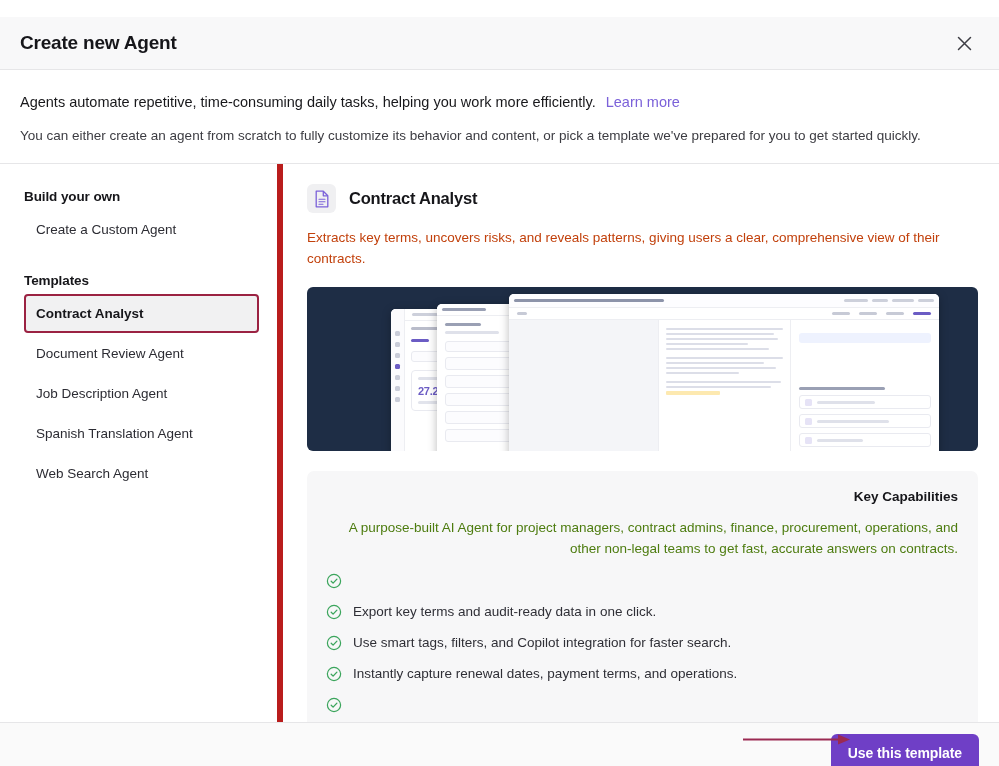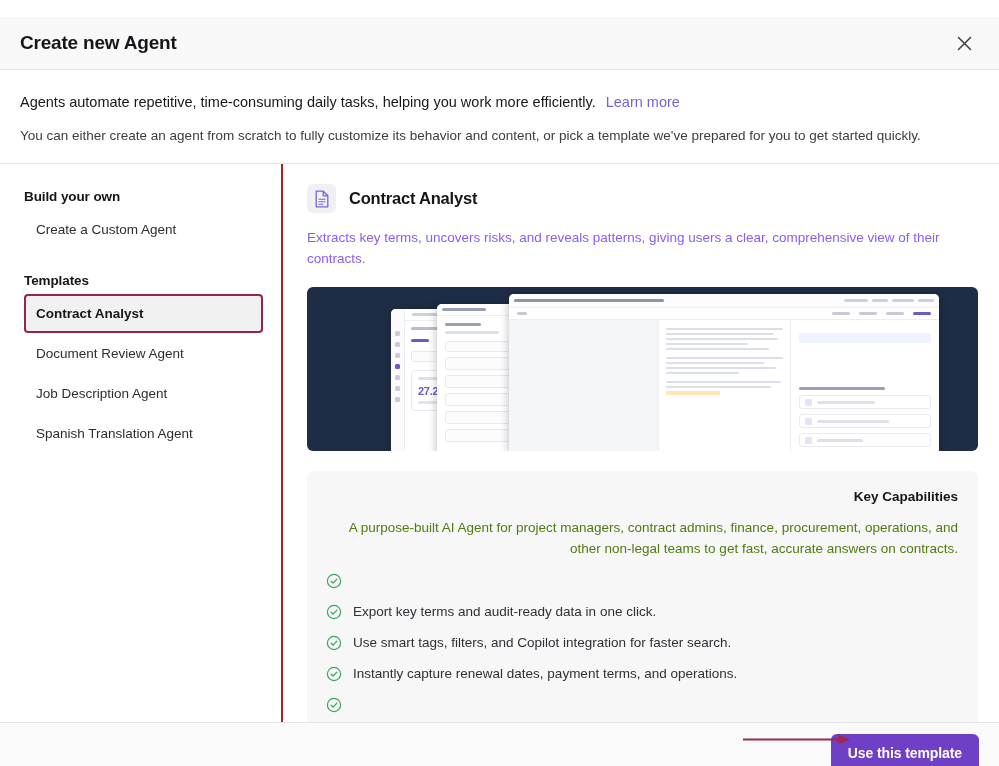--- a/index.html
+++ b/index.html
@@ -39,21 +39,21 @@
     color: #7b61d9; margin-left: 10px; cursor: pointer; text-decoration: none;
   }
   .intro-line2 { font-size: 13.5px; color: #3c3c42; line-height: 19px; }
 
   
   .body { flex: 1 1 auto; display: flex; min-height: 0; overflow: hidden; }
 
   
   .sidebar {
     width: 283px; flex: 0 0 283px;
-    border-right: 2px solid #b91c1c;
+    border-right: 6px solid #b91c1c;
     padding: 25px 18px 20px 24px;
     overflow-y: auto;
   }
   .side-head {
     font-size: 13.5px; font-weight: 700; color: #16161a;
     margin-bottom: 6px; letter-spacing: -0.1px;
   }
   .side-head.second { margin-top: 24px; }
   .side-item {
     font-size: 13.5px; color: #2c2c33; line-height: 17px;
@@ -66,21 +66,21 @@
   }
 
   
   .main { flex: 1 1 auto; padding: 20px 22px 24px 24px; overflow-y: auto; }
   .agent-head { display: flex; align-items: center; gap: 13px; margin-bottom: 14px; }
   .agent-icon {
     width: 29px; height: 29px; flex: 0 0 29px; border-radius: 6px;
     background: #f0f0f2; display: flex; align-items: center; justify-content: center;
   }
   .agent-title { font-size: 16.5px; font-weight: 600; color: #16161a; letter-spacing: -0.2px; }
-  .agent-desc { font-size: 13.5px; color: #8b5cf6; line-height: 21px; max-width: 672px; margin-bottom: 18px; }
+  .agent-desc { font-size: 13.5px; color: #c2410c; line-height: 21px; max-width: 672px; margin-bottom: 18px; }
 
   
   .preview {
     width: 671px; height: 164px; border-radius: 6px; background: #1e2d45;
     position: relative; overflow: hidden; margin-bottom: 20px;
   }
   .pv { position: absolute; background: #fff; border-radius: 5px; box-shadow: 0 2px 10px rgba(0,0,0,.28); overflow: hidden; }
   .pv-a { left: 84px; top: 22px; width: 210px; height: 150px; }
   .pv-b { left: 130px; top: 17px; width: 180px; height: 155px; }
   .pv-c { left: 202px; top: 7px; width: 430px; height: 165px; }
@@ -159,20 +159,21 @@
     <div class="sidebar">
       <div class="side-head">Build your own</div>
       <div class="side-item">Create a Custom Agent</div>
 
       <div class="side-head second">Templates</div>
 
       <div class="side-item selected">Contract Analyst</div>
       <div class="side-item">Document Review Agent</div>
       <div class="side-item">Job Description Agent</div>
       <div class="side-item">Spanish Translation Agent</div>
+      <div class="side-item">Web Search Agent</div>
     </div>
 
     <div class="main">
 
       <div class="agent-head">
         <span class="agent-icon">
           <svg width="16" height="18" viewBox="0 0 16 18" fill="none">
             <path d="M2.2 1.2h7.1l4.5 4.5v11.1H2.2z" stroke="#7b61d9" stroke-width="1.3" stroke-linejoin="round"></path>
             <path d="M9.3 1.2v4.6h4.5" stroke="#7b61d9" stroke-width="1.3" stroke-linejoin="round"></path>
             <path d="M5 9.2h6M5 11.7h6M5 14.2h4" stroke="#7b61d9" stroke-width="1.1" stroke-linecap="round"></path>

